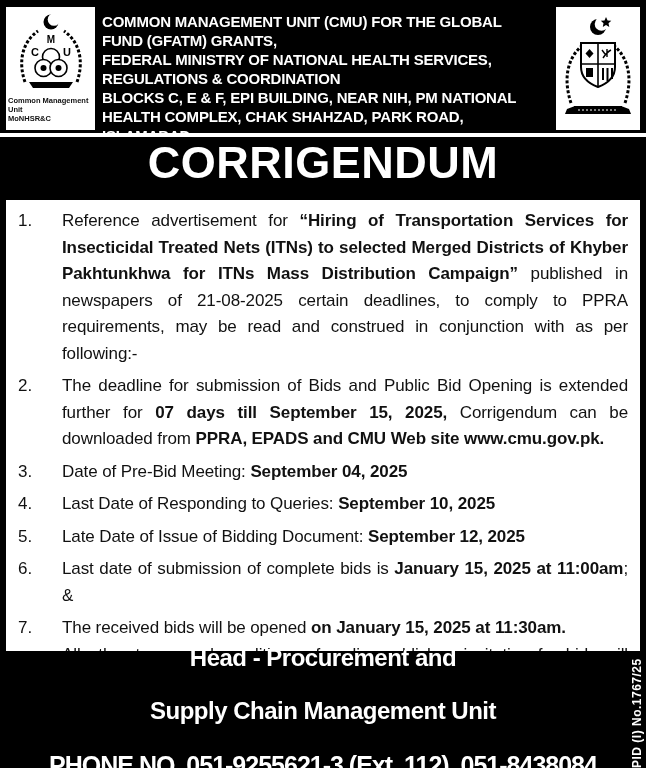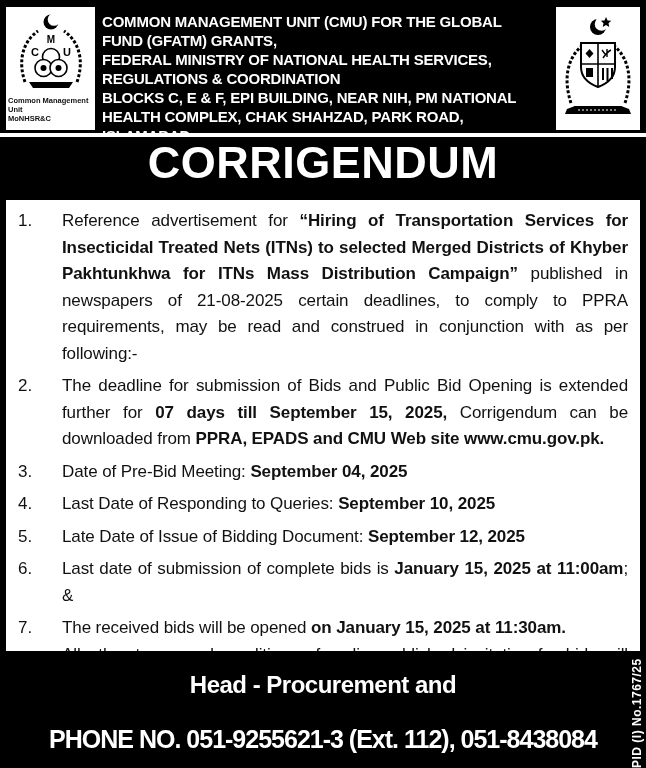--- a/index.html
+++ b/index.html
@@ -155,17 +155,18 @@
           <div class="txt">
             <div class="par"><span>The received bids will be opened </span><span class="b">on January 15, 2025 at 11:30am.</span></div>
             <div class="par"><span>All other terms and conditions of earlier published invitation for bids will remain the same.</span></div>
           </div>
         </div>
       </div>
   </div>
 
   <div class="footer">
     <div class="f-line12">Head - Procurement and</div>
+    <div class="f-line12">Supply Chain Management Unit</div>
     <div class="f-line3">PHONE NO. 051-9255621-3 (Ext. 112), 051-8438084</div>
     <div class="pid">PID (I) No.1767/25</div>
   </div>
 
 </div>
 
 </body></html>

